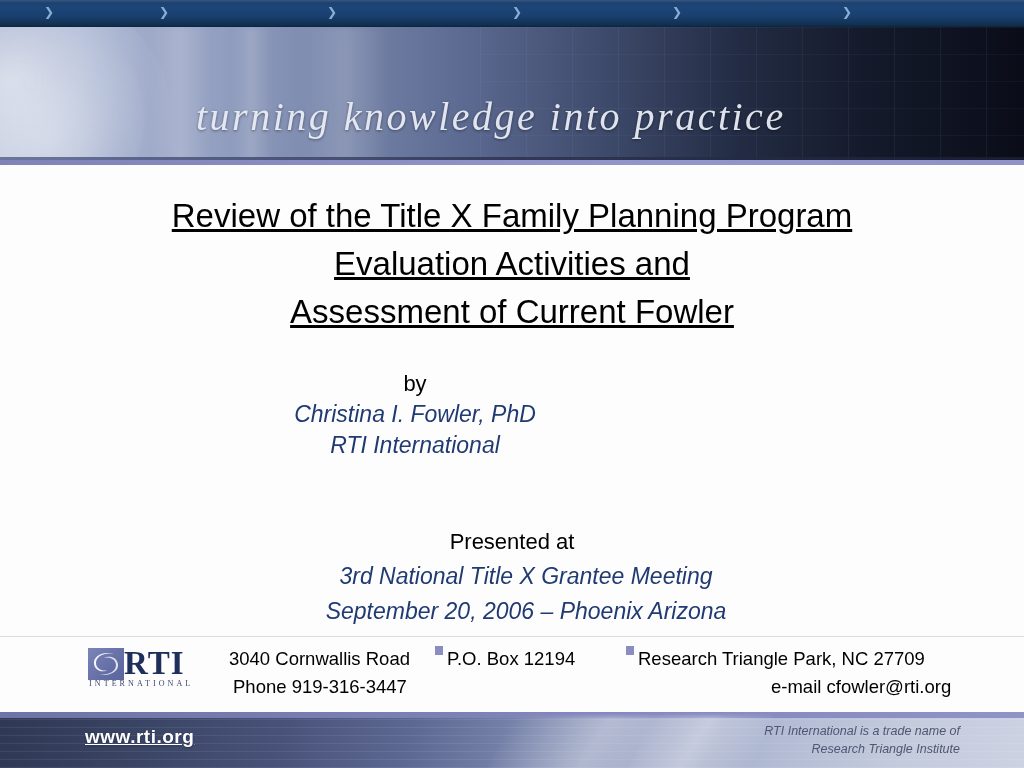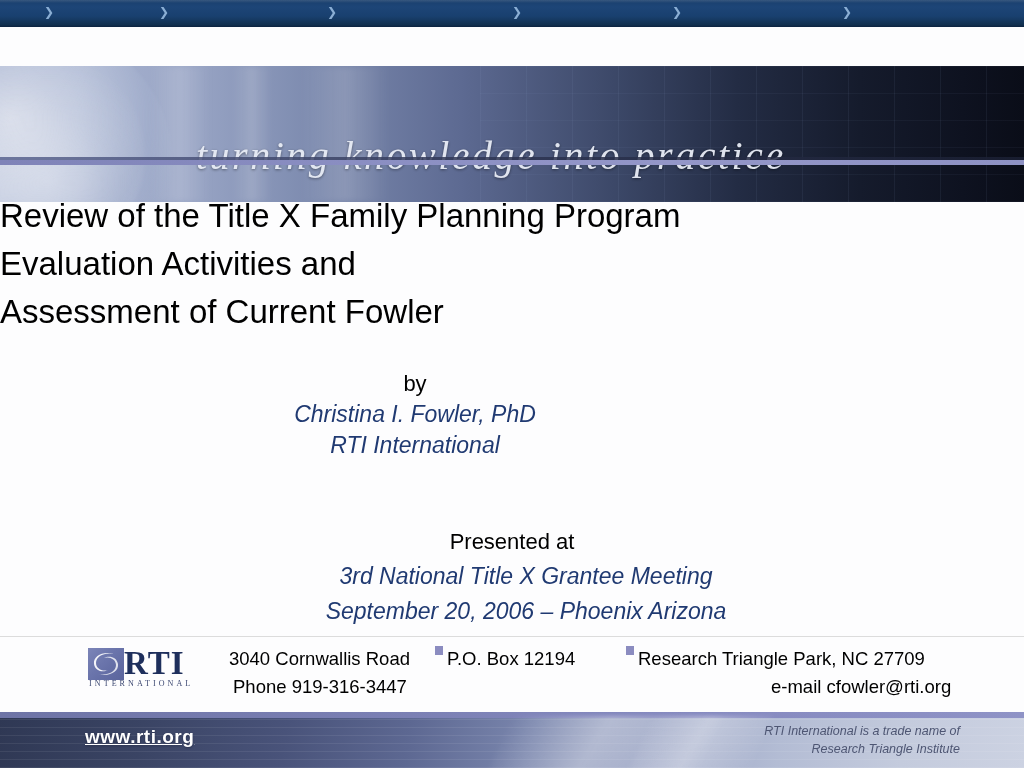--- a/index.html
+++ b/index.html
@@ -60,21 +60,20 @@
         #9fabcb 0%,
         #a6b1ce 8%,
         #9aa6c6 18%,
         #7e8cb0 30%,
         #5d6a92 45%,
         #3c4868 60%,
         #232c44 72%,
         #151b2c 84%,
         #0e1220 94%,
         #0a0d18 100%);
-    margin-top: 39px;
   }
   .banner-globe {
     position: absolute;
     left: -88px; top: -36px;
     width: 260px; height: 260px;
     border-radius: 50%;
     background:
       radial-gradient(circle at 38% 34%, rgba(255,255,255,0.55) 0%, rgba(232,238,248,0.34) 32%, rgba(176,190,216,0.20) 58%, rgba(140,156,190,0.06) 78%, rgba(255,255,255,0) 100%);
     filter: blur(1px);
   }
@@ -127,20 +126,22 @@
     width: 1024px; height: 3px;
     background: linear-gradient(90deg, #5a6490 0%, #2c3350 50%, #1a1f33 100%);
     opacity: 0.85;
   }
 
   
   .title-block {
     position: absolute;
     left: 0; top: 192px;
     width: 1024px;
+    text-align: center;
+    text-decoration: underline;
   }
   .title-line {
     font-family: "Liberation Sans", sans-serif;
     font-size: 33px;
     line-height: 48px;
     color: #000000;
     white-space: nowrap;
   }
 
   

